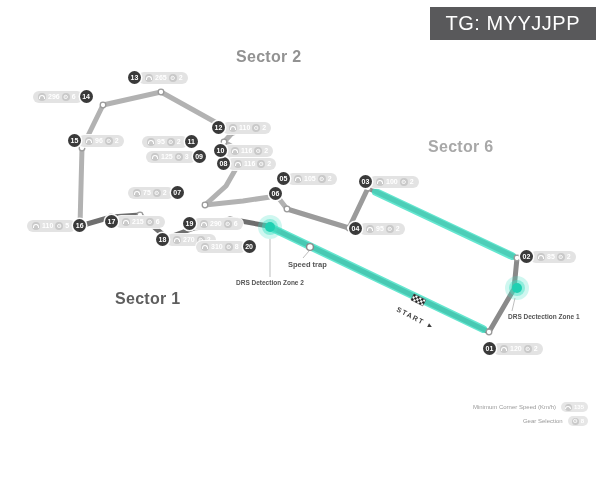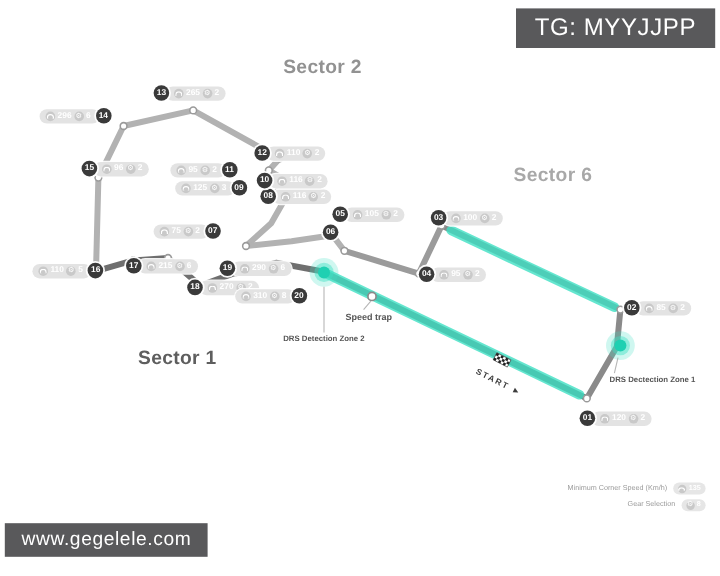--- a/index.html
+++ b/index.html
@@ -124,21 +124,20 @@
         <rect x="0" y="4.4" width="2.2" height="2.2"></rect>
           <rect x="4.4" y="4.4" width="2.2" height="2.2"></rect>
           <rect x="8.8" y="4.4" width="2.2" height="2.2"></rect>
       </g>
     </g>
 
     <text transform="translate(396,311) rotate(27)" font-size="7" font-weight="bold" fill="#3d3d3d" letter-spacing="1.5">START ►</text>
   </svg>
 
   <div class="tag-box">TG: MYYJJPP</div>
-  <div class="site-box">www.gegelele.com</div>
 
   <div class="sector sector1">Sector 6</div>
   <div class="sector sector2">Sector 2</div>
   <div class="sector sector3">Sector 1</div>
 
   <div class="anno speed-trap">Speed trap</div>
   <div class="anno drs2">DRS Detection Zone 2</div>
   <div class="anno drs1">DRS Dectection Zone 1</div>
 
   <div class="badge v-right" style="left:483px;top:342px">

